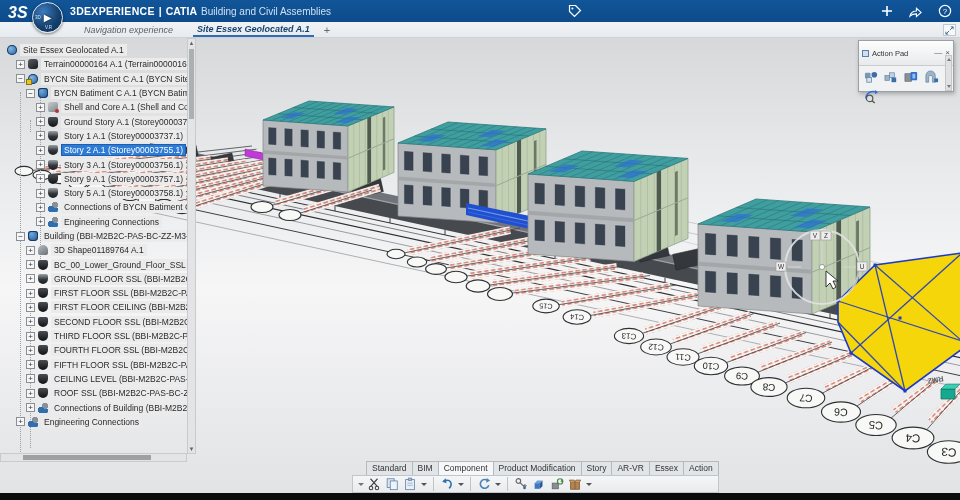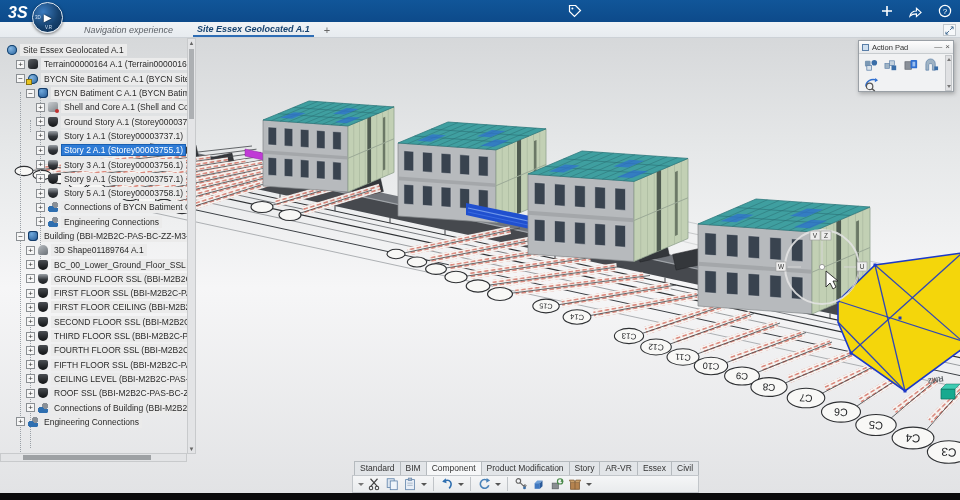--- a/index.html
+++ b/index.html
@@ -74,34 +74,34 @@
   .vsb{position:absolute;left:187px;top:38px;width:9px;height:416px;background:#e3e4e6;border:1px solid #c8cacc;z-index:20;}
   .vsb .th{position:absolute;left:1px;top:10px;width:5px;height:70px;background:#adb0b3;}
   .vsb .ar{position:absolute;left:0;width:7px;height:8px;font-size:6px;color:#666;text-align:center;line-height:8px;}
   .hsb{position:absolute;left:0;top:453px;width:187px;height:9px;background:#e3e4e6;border:1px solid #c8cacc;z-index:20;}
   .hsb .th{position:absolute;left:22px;top:1px;width:128px;height:5px;background:#9ea1a4;}
 
   
   .apad{position:absolute;left:858px;top:40px;width:96px;height:52px;z-index:25;
         background:#f1f2f3;border:1px solid #9aa0a6;box-shadow:1px 2px 4px rgba(0,0,0,.25);}
   .apad-title{height:13px;display:flex;align-items:center;font-size:7.5px;color:#333;
-              background:linear-gradient(180deg,#fdfdfd,#e8eaec);border-bottom:1px solid #c8cccf;padding:0 3px;gap:3px;}
+              background:linear-gradient(180deg,#fdfdfd,#e8eaec);border-bottom:1px solid #c8cccf;padding:12px 3px;gap:3px;}
   .apad-title .sq{width:7px;height:7px;border:1px solid #5a7fa8;background:#cfe0f0;flex:none;}
   .apad-title .sp{flex:1;}
   .apad-min,.apad-close{font-size:8px;color:#555;cursor:pointer;line-height:8px;}
   .apad-body{position:relative;display:flex;flex-wrap:wrap;padding:3px 10px 0 4px;gap:3px;}
   .apic{width:17px;height:16px;display:flex;align-items:center;justify-content:center;cursor:pointer;}
   .apad-sb{position:absolute;right:1px;top:14px;width:7px;height:36px;background:#e0e1e3;border:1px solid #c4c7ca;}
   .apad-sb::before,.apad-sb::after{content:"";position:absolute;left:1px;border-left:2px solid transparent;border-right:2px solid transparent;}
   .apad-sb::before{top:2px;border-bottom:3px solid #777;}
   .apad-sb::after{bottom:2px;border-top:3px solid #777;}
 
   
   .btoolbar{position:absolute;left:352px;top:461px;z-index:25;}
-  .btabs{display:flex;margin-left:2px;}
+  .btabs{display:flex;margin-left:14px;}
   .btab{font-size:8.5px;color:#333;background:#e2e5e8;border:1px solid #b5babe;border-bottom:0;
         padding:1px 5px 2px 5px;cursor:pointer;white-space:nowrap;}
   .btab + .btab{border-left:0;}
   .btab.active{background:#f6f7f8;font-weight:normal;position:relative;text-align:right;}
   .bicons{display:flex;align-items:center;background:linear-gradient(180deg,#f5f6f7,#e9ebed);
           border:1px solid #c2c6ca;height:18px;padding:0 4px;gap:2px;}
   .bic{width:16px;height:16px;display:flex;align-items:center;justify-content:center;cursor:pointer;}
   .caret{width:0;height:0;border-left:3px solid transparent;border-right:3px solid transparent;
          border-top:3px solid #555;margin:0 1px;cursor:pointer;}
   .bdiv{width:1px;height:14px;background:#c0c4c8;margin:0 3px;}
@@ -492,20 +492,26 @@
       <g>
         <polygon points="941,389 955,389 955,399 941,399" fill="#17a98f" stroke="#0c6e5c" stroke-width="0.7"></polygon>
         <polygon points="941,389 946,384 960,384 955,389" fill="#3eccb2" stroke="#0c6e5c" stroke-width="0.5"></polygon>
       </g>
     </svg>
 
   <div class="topbar">
     <svg class="logo" viewBox="0 0 36 20">
       <text x="2" y="16" font-size="16" font-style="italic" font-weight="bold" font-family="DejaVu Serif, serif" fill="#ffffff">3S</text>
     </svg>
+    <div class="brandwrap">
+      <span class="brand">3DEXPERIENCE</span>
+      <span class="brand-sep">|</span>
+      <span class="brand-app">CATIA</span>
+      <span class="brand-ws">Building and Civil Assemblies</span>
+    </div>
     <svg class="tagicon" viewBox="0 0 14 14">
       <path d="M7.5 1.5 L12.5 6.5 L6.5 12.5 L1.5 7.5 L1.5 1.5 Z" fill="none" stroke="#fff" stroke-width="1.2"></path>
       <circle cx="4.4" cy="4.4" r="1" fill="#fff"></circle>
     </svg>
     <div class="tb-right">
       <div class="tb-ic">
         <svg viewBox="0 0 14 14" width="14" height="14">
             <path d="M7 2 V12 M2 7 H12" stroke="#fff" stroke-width="1.6"></path>
           </svg>
       </div>
@@ -740,21 +746,21 @@
 
   <div class="btoolbar">
     <div class="btabs" id="btabs">
         <span class="btab">Standard</span>
         <span class="btab">BIM</span>
         <span class="btab active">Component</span>
         <span class="btab">Product Modification</span>
         <span class="btab">Story</span>
         <span class="btab">AR-VR</span>
         <span class="btab">Essex</span>
-        <span class="btab">Civil</span>
+        <span class="btab">Action</span>
       </div>
     <div class="bicons">
       <span class="bchev"></span>
       <span class="bic">
         <svg viewBox="0 0 16 16" width="14" height="14">
           <path d="M4 2 L12 11 M12 2 L4 11" stroke="#444" stroke-width="1.3"></path>
           <circle cx="4.6" cy="12.6" r="2" fill="none" stroke="#444" stroke-width="1.2"></circle>
           <circle cx="11.4" cy="12.6" r="2" fill="none" stroke="#444" stroke-width="1.2"></circle>
         </svg>
       </span>

